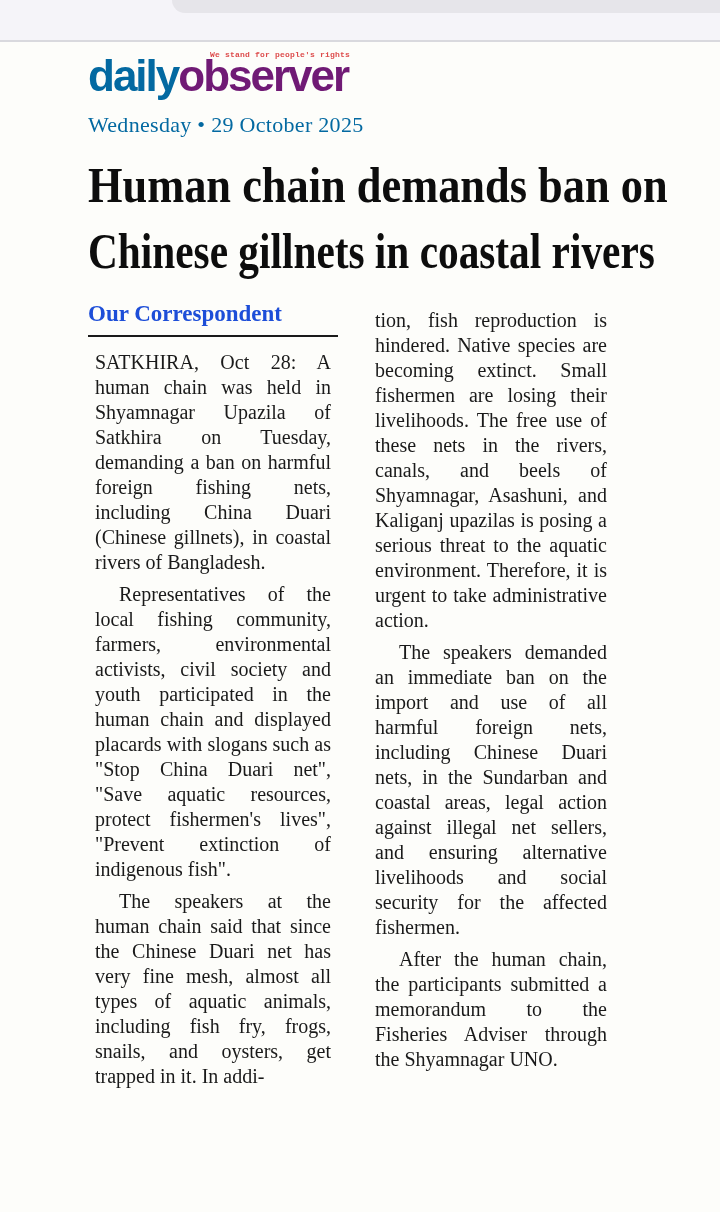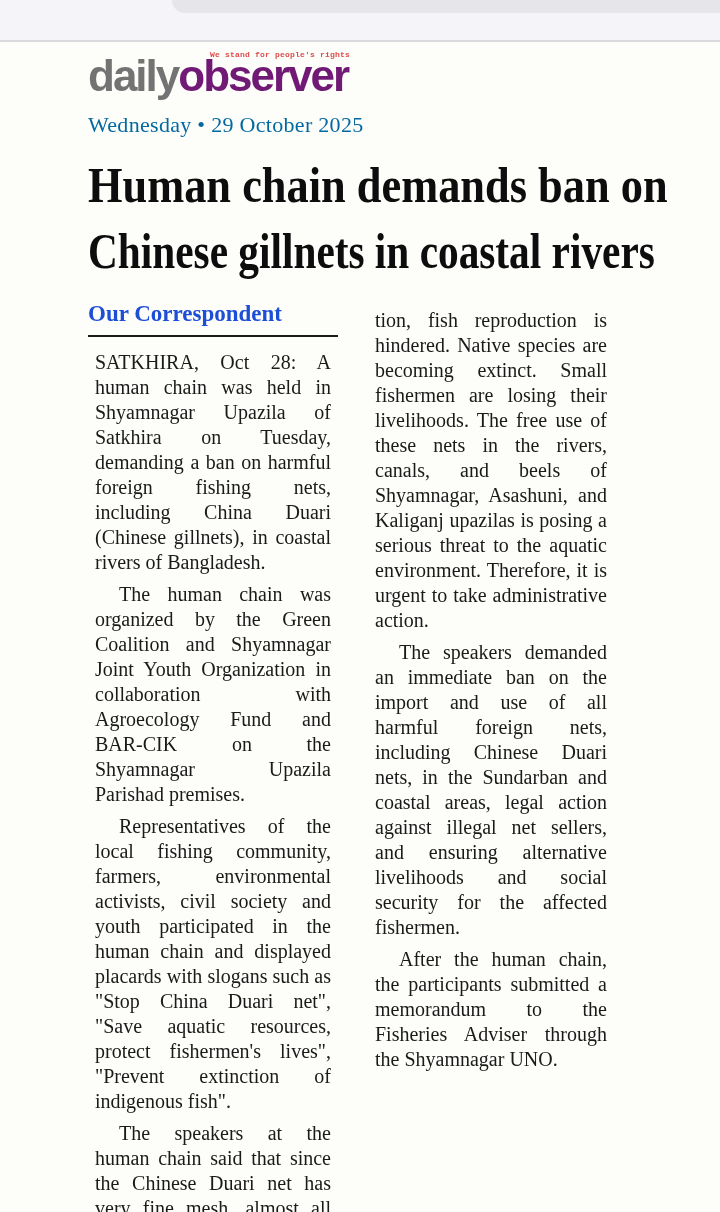--- a/index.html
+++ b/index.html
@@ -38,21 +38,21 @@
     height: 50px;
   }
   .logo {
     font-family: "Liberation Sans", sans-serif;
     font-weight: bold;
     font-size: 44px;
     line-height: 46px;
     letter-spacing: -2px;
     white-space: nowrap;
   }
-  .logo-daily   { color: #737373; }
+  .logo-daily   { color: #0369a1; }
   .logo-observer{ color: #701a75; }
   .tagline {
     position: absolute;
     top: 9px;
     left: 122px;
     font-family: Liberation Mono, monospace;
     font-weight: bold;
     font-size: 8px;
     line-height: 8px;
     color: #dd4b4b;
@@ -129,21 +129,20 @@
     <div class="hl-row"><span class="hl-line" style="transform: scaleX(0.887603);">Human chain demands ban on</span></div>
     <div class="hl-row"><span class="hl-line" style="transform: scaleX(0.826154);">Chinese gillnets in coastal rivers</span></div>
   </h1>
 
   <div class="columns">
 
     <div class="col-left">
       <div class="byline">Our Correspondent</div>
       <div class="rule"></div>
       <p class="body">SATKHIRA, Oct 28: A human chain was held in Shyamnagar Upazila of Satkhira on Tuesday, demanding a ban on harmful foreign fishing nets, including China Duari (Chinese gillnets), in coastal rivers of Bangladesh.</p>
-      <p class="body indent">The human chain was organized by the Green Coalition and Shyamnagar Joint Youth Organization in collaboration with Agroecology Fund and BAR-CIK on the Shyamnagar Upazila Parishad premises.</p>
       <p class="body indent">Representatives of the local fishing community, farmers, environmental activists, civil society and youth participated in the human chain and displayed placards with slogans such as "Stop China Duari net", "Save aquatic resources, protect fishermen's lives", "Prevent extinction of indigenous fish".</p>
       <p class="body indent">The speakers at the human chain said that since the Chinese Duari net has very fine mesh, almost all types of aquatic animals, including fish fry, frogs, snails, and oysters, get trapped in it. In addi-</p>
     </div>
 
     <div class="col-right">
       <p class="body">tion, fish reproduction is hindered. Native species are becoming extinct. Small fishermen are losing their livelihoods. The free use of these nets in the rivers, canals, and beels of Shyamnagar, Asashuni, and Kaliganj upazilas is posing a serious threat to the aquatic environment. Therefore, it is urgent to take administrative action.</p>
       <p class="body indent">The speakers demanded an immediate ban on the import and use of all harmful foreign nets, including Chinese Duari nets, in the Sundarban and coastal areas, legal action against illegal net sellers, and ensuring alternative livelihoods and social security for the affected fishermen.</p>
       <p class="body indent">After the human chain, the participants submitted a memorandum to the Fisheries Adviser through the Shyamnagar UNO.</p>
     </div>
 

